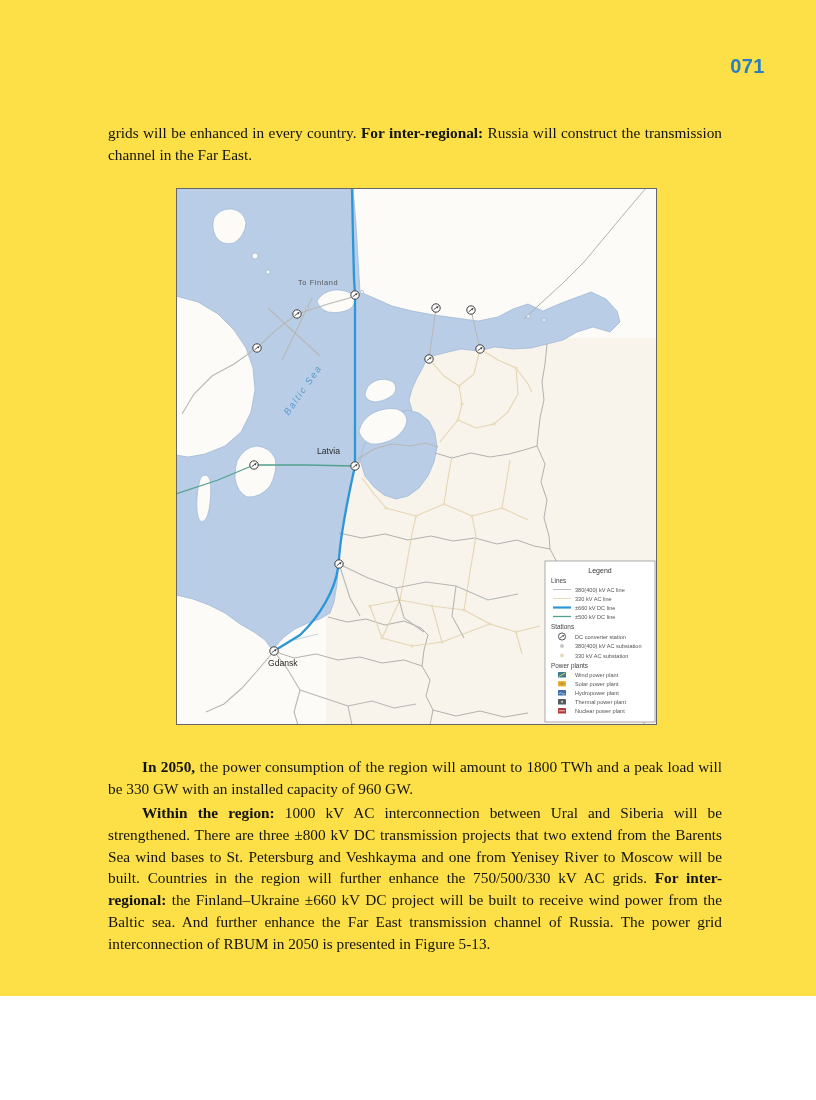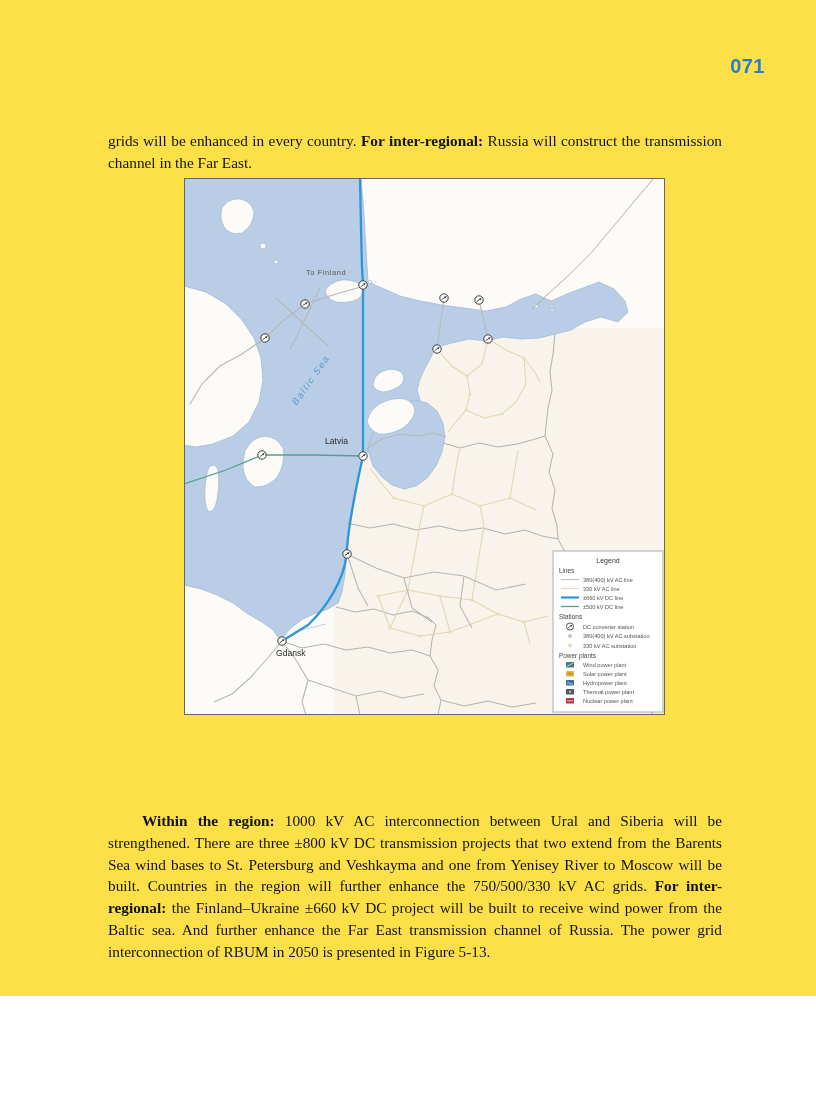--- a/index.html
+++ b/index.html
@@ -1,24 +1,24 @@
 <!DOCTYPE html>
 <html><head>
 <meta charset="utf-8">
 <style>
   html,body{margin:0;padding:0;background:#ffffff;}
   .page{position:relative;width:816px;height:996px;background:#fde047;overflow:hidden;
         font-family:"Liberation Serif", serif;color:#1a1a1a;}
   .pageno{position:absolute;top:55px;right:51px;font-family:"Liberation Sans",sans-serif;
           font-weight:bold;font-size:20px;letter-spacing:0.5px;}
   .para{position:absolute;left:108px;width:614px;font-size:15.3px;line-height:21.8px;
-        text-align:justify;color:#131313;margin-top:8px;}
+        text-align:justify;color:#131313;}
   .para.indent{text-indent:34px;}
   .para b{font-weight:bold;}
-  .figwrap{position:absolute;left:176px;top:178px;width:481px;height:537px;margin-left:8px;}
+  .figwrap{position:absolute;left:176px;top:188px;width:481px;height:537px;}
   .caption{position:absolute;left:176px;top:726px;width:481px;text-align:center;
            font-family:"Liberation Sans",sans-serif;font-size:11.5px;color:#222;}
   .caption .gap{display:inline-block;width:14px;}
   svg text{font-family:"Liberation Sans",sans-serif;}
   .coast{stroke:#9bb4d2;stroke-width:0.7;}
   .border{fill:none;stroke:#a8a8a8;stroke-width:0.9;}
   .ac380{fill:none;stroke:#b7b7b7;stroke-width:1.1;}
   .ac330{fill:none;stroke:#e5d5b2;stroke-width:1.1;}
   .legtxt{font-size:5.6px;fill:#555;}
   .leghdr{font-size:6.4px;fill:#444;}
@@ -215,16 +215,17 @@
         <rect x="13" y="147" width="8" height="5.5" rx="0.6" fill="#b23a3a"></rect>
         <path d="M14,149.8 L20,149.8" stroke="#ffffff" stroke-width="0.7" fill="none"></path>
         <text class="legtxt" x="30" y="152">Nuclear power plant</text>
       </g>
 
       <rect x="0.5" y="0.5" width="480" height="536" fill="none" stroke="#666" stroke-width="1"></rect>
     </svg>
   </div>
 
 
+  <div class="para indent" style="top:756px;"><b>In 2050,</b><span> the power consumption of the region will amount to 1800 TWh and a peak load will be 330 GW with an installed capacity of 960 GW.</span></div>
 
   <div class="para indent" style="top:802px;"><b>Within the region:</b><span> 1000 kV AC interconnection between Ural and Siberia will be strengthened. There are three ±800 kV DC transmission projects that two extend from the Barents Sea wind bases to St. Petersburg and Veshkayma and one from Yenisey River to Moscow will be built. Countries in the region will further enhance the 750/500/330 kV AC grids. </span><b>For inter-regional:</b><span> the Finland–Ukraine ±660 kV DC project will be built to receive wind power from the Baltic sea. And further enhance the Far East transmission channel of Russia. The power grid interconnection of RBUM in 2050 is presented in Figure 5-13.</span></div>
 
 </div>
 
 </body></html>

